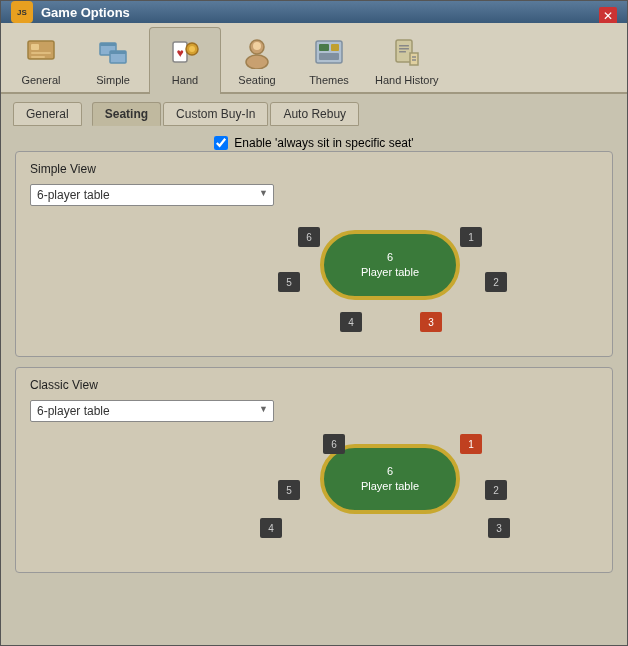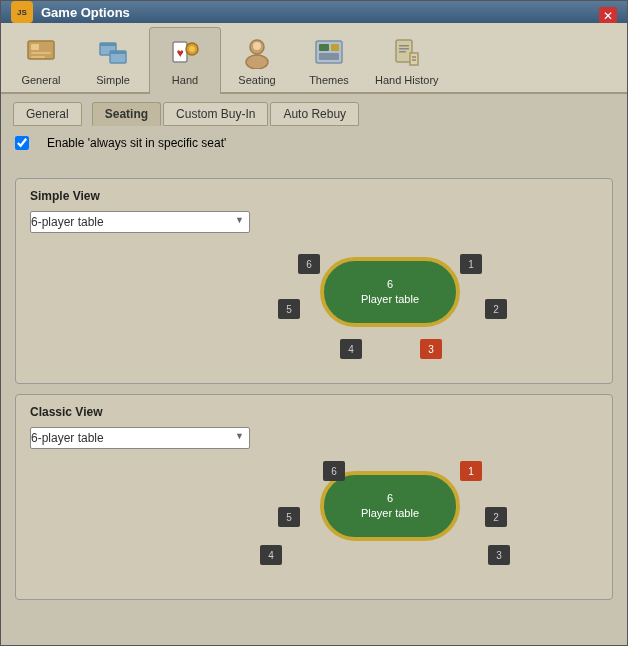--- a/index.html
+++ b/index.html
@@ -123,44 +123,45 @@
       margin-left: 8px;
     }
     .content {
       flex: 1;
       padding: 10px 14px 14px 14px;
       overflow: hidden;
     }
     .checkbox-row {
       display: flex;
       align-items: center;
-      gap: 18px;
-      margin-bottom: 28px;
+      gap: 6px;
+      margin-bottom: 1px;
+      justify-content: center;
     }
     .checkbox-row input[type="checkbox"] {
       width: 14px;
       height: 14px;
     }
     .view-box {
       background: #d0c9b5;
       border: 1px solid #999;
       border-radius: 4px;
       padding: 10px 14px 14px 14px;
       margin-bottom: 10px;
       position: relative;
     }
     .view-title {
-      font-weight: bold;
+      font-weight: normal;
       font-size: 12px;
       color: #222;
       margin-bottom: 8px;
     }
     .dropdown {
-      width: 220px;
-      padding: 3px 0;
+      width: 244px;
+      padding: 3px 6px;
       background: white;
       border: 1px solid #888;
       border-radius: 2px;
       font-size: 12px;
       appearance: none;
       cursor: pointer;
       color: #333;
     }
     .dropdown-wrapper {
       position: relative;

